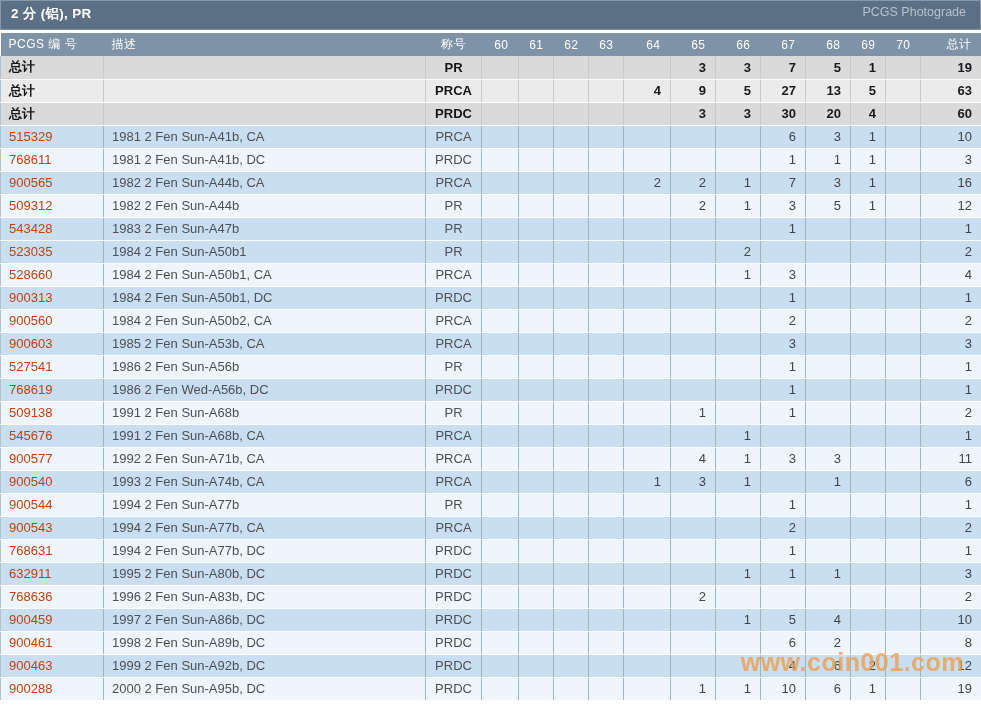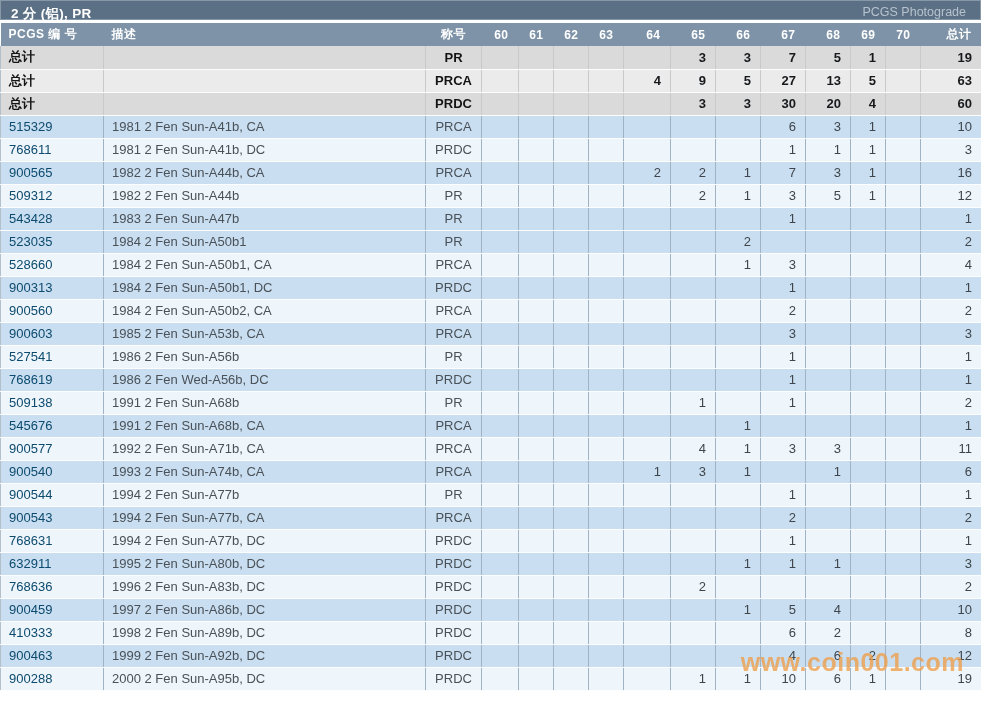--- a/index.html
+++ b/index.html
@@ -3,42 +3,42 @@
 <meta charset="utf-8">
 <style>
   * { box-sizing: border-box; margin: 0; padding: 0; }
   html, body { width: 981px; height: 721px; overflow: hidden; }
   body {
     background: #ffffff;
     font-family: "Liberation Sans", "DejaVu Sans", sans-serif;
     position: relative;
   }
   .titlebar {
-    height: 20px;
+    height: 30px;
     background: #5c7085;
     border: 1px solid #8799a9;
     border-bottom: 1px solid #8296a9;
     display: flex;
     justify-content: space-between;
     align-items: flex-start;
     padding: 4px 14px 0 10px;
   }
   .title { color: #ffffff; font-weight: bold; font-size: 13.5px; letter-spacing: 0.3px; }
   .brand { color: #b6c2cd; font-size: 12.5px; }
   table {
     border-collapse: collapse;
     table-layout: fixed;
     width: 981px;
     margin-top: 3px;
   }
   th {
     background: #7e93a7;
     color: #ffffff;
     font-size: 12px;
-    font-weight: bold;
+    font-weight: normal;
     height: 23px;
     padding: 0;
     letter-spacing: 0.5px;
     white-space: nowrap;
     overflow: hidden;
   }
   th.l { text-align: left; padding-left: 8px; }
   th.c { }
   th.r { text-align: right; padding-right: 10px; }
   td {
@@ -51,21 +51,21 @@
     white-space: nowrap;
     overflow: hidden;
     vertical-align: middle;
   }
   td:first-child { border-left: 1px solid #b3bfc9; }
   tr.total { background: #dadada; }
   tr.total.alt { background: #ebebeb; }
   tr.total td { border-right-color: #c9c9c9; }
   tr.data { background: #c9def0; }
   tr.data.alt { background: #eef5fb; }
-  td.c-num { padding-left: 8px; color: #0c4a6e; }
+  td.c-num { padding-left: 8px; color: #c2410c; }
   td.c-num.b { color: #141414; font-weight: bold; }
   td.c-desc { padding-left: 8px; color: #4a5158; }
   td.c-des { text-align: center; color: #4a5158; }
   tr.total td.c-des { color: #141414; font-weight: bold; }
   td.c-g, td.c-total { text-align: right; padding-right: 9px; }
   tr.total td.c-g, tr.total td.c-total { color: #17191c; font-weight: 600; }
   .watermark {
     position: absolute;
     right: 17px;
     top: 648px;
@@ -543,21 +543,21 @@
         <td class="c-g"></td>
         <td class="c-g"></td>
         <td class="c-g">1</td>
         <td class="c-g">5</td>
         <td class="c-g">4</td>
         <td class="c-g"></td>
         <td class="c-g"></td>
         <td class="c-total">10</td>
       </tr>
       <tr class="data alt">
-        <td class="c-num">410333</td>
+        <td class="c-num">900461</td>
         <td class="c-desc">1998 2 Fen Sun-A89b, DC</td>
         <td class="c-des">PRDC</td>
         <td class="c-g"></td>
         <td class="c-g"></td>
         <td class="c-g"></td>
         <td class="c-g"></td>
         <td class="c-g"></td>
         <td class="c-g"></td>
         <td class="c-g"></td>
         <td class="c-g">6</td>

